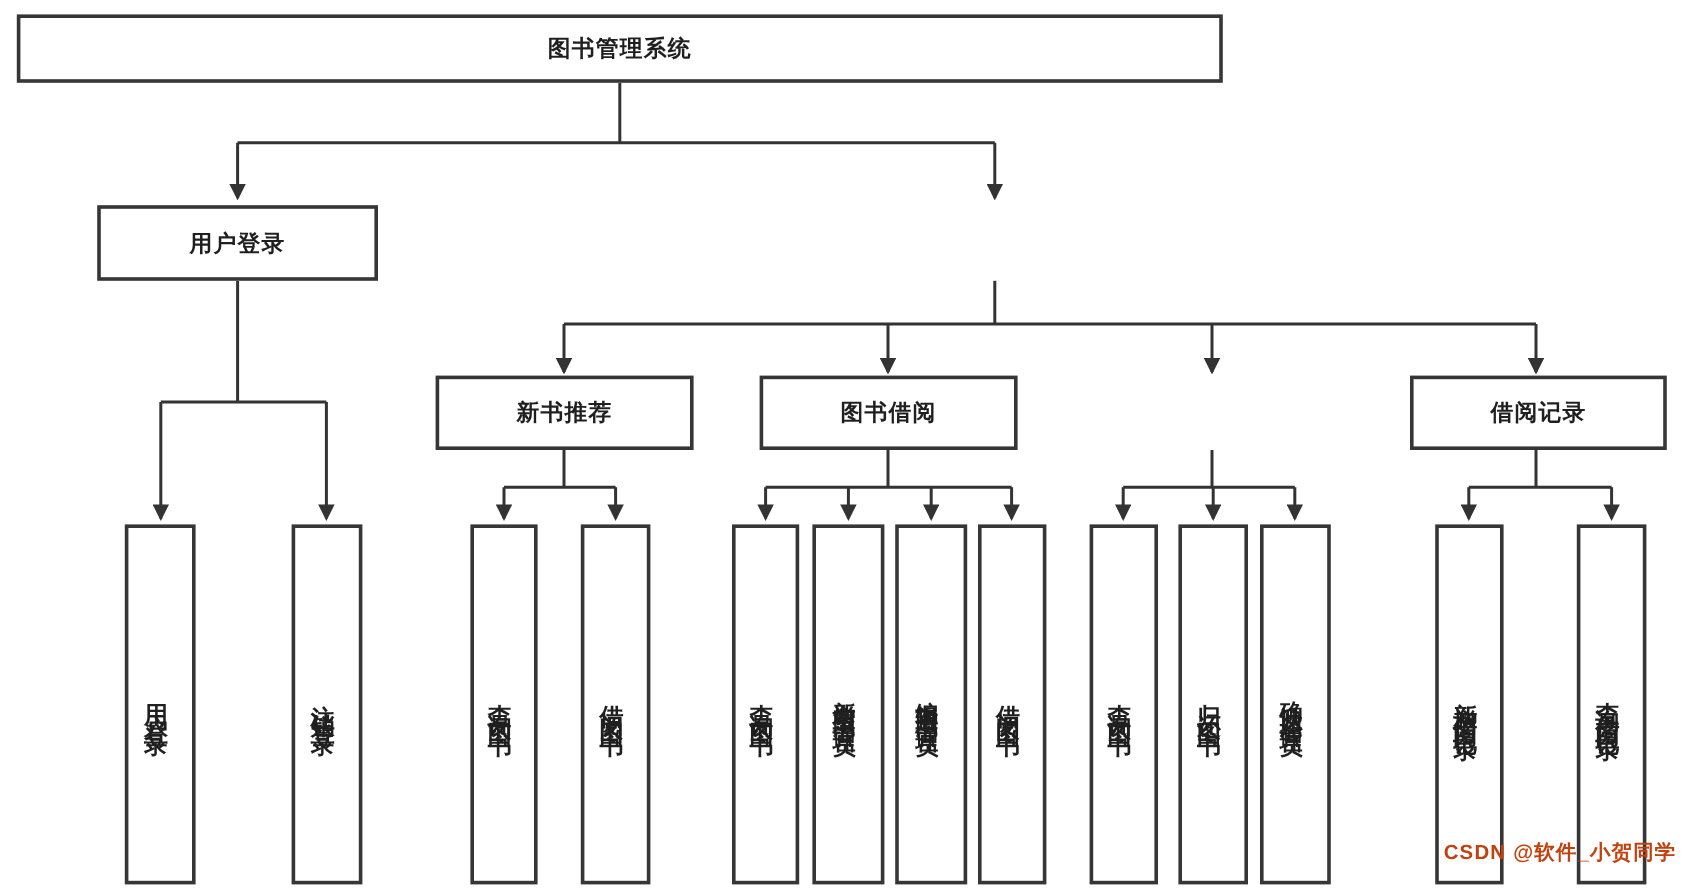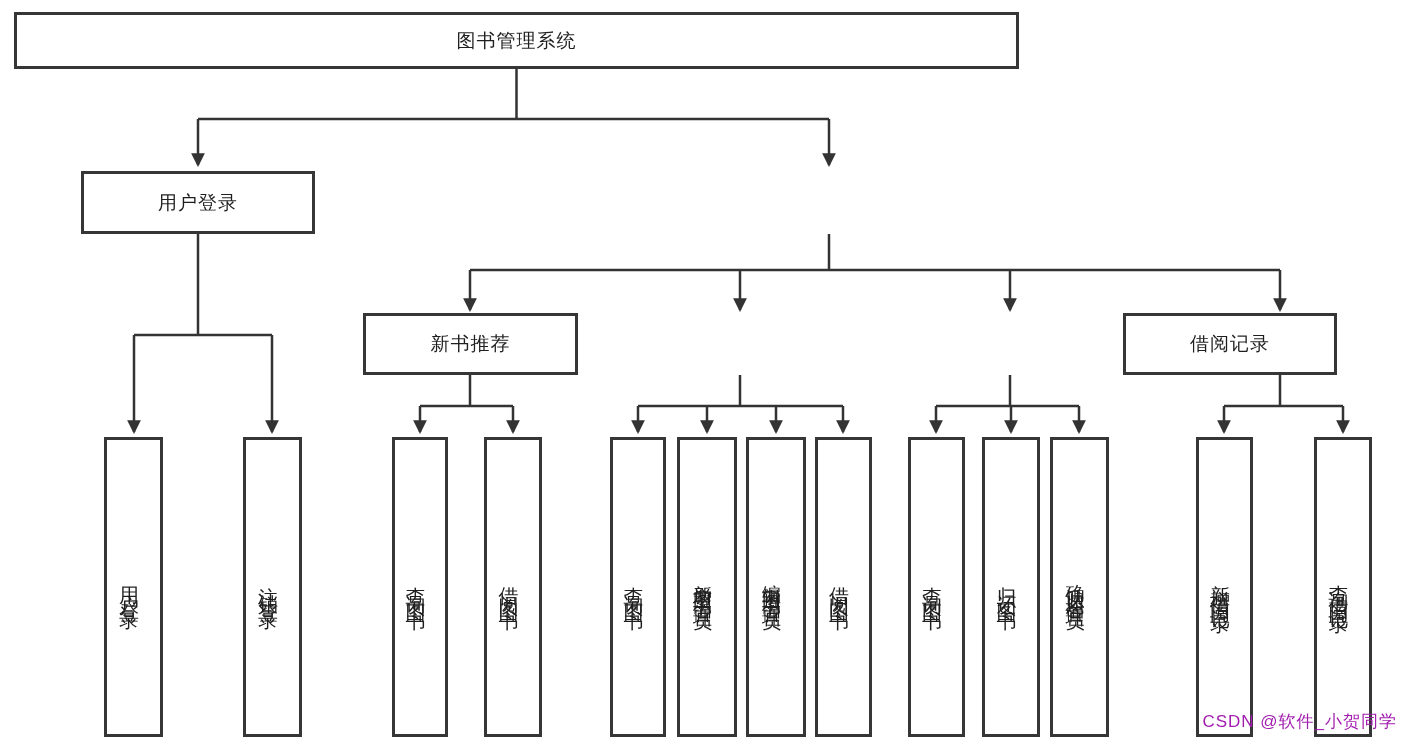--- a/index.html
+++ b/index.html
@@ -2,20 +2,21 @@
 <html><head>
 <meta charset="utf-8">
 <style>
   html,body{margin:0;padding:0;background:#ffffff;}
   .stage{
     position:relative;
     width:1405px;height:747px;
     background:#ffffff;
     font-family:"Liberation Sans","DejaVu Sans",sans-serif;
     overflow:hidden;
+    font-weight:bold;
   }
   .connectors{position:absolute;left:0;top:0;width:1405px;height:747px;}
   .box{
     position:absolute;
     box-sizing:border-box;
     border:3px solid #363636;
     background:#ffffff;
     display:flex;
     align-items:center;
     justify-content:center;
@@ -30,24 +31,24 @@
     writing-mode:vertical-rl;
     text-orientation:mixed;
     font-size:20px;
     line-height:1;
     letter-spacing:8px;
     padding-block-start:8px;
   }
   .watermark{
     position:absolute;
     right:8px;
-    bottom:14px;
+    bottom:25px;
     font-size:17px;
     letter-spacing:1px;
-    color:#a21caf;
+    color:#c2410c;
     white-space:nowrap;
   }
 </style>
 </head>
 <body>
 
 <div class="stage">
 
   <svg class="connectors" width="1405" height="747" viewBox="0 0 1405 747" fill="none" stroke="#333333" stroke-width="2.5">
     <defs>
@@ -101,21 +102,24 @@
     <span class="hlabel">图书管理系统</span>
   </div>
 
   <div class="box" style="left:81px;top:171px;width:234px;height:63px;">
     <span class="hlabel">用户登录</span>
   </div>
 
   <div class="box" style="left:363px;top:313px;width:215px;height:62px;justify-content:center;">
     <span class="hlabel">新书推荐</span>
   </div>
-  <div class="box" style="left:1123px;top:313px;width:214px;height:62px;">
+  <div class="box" style="left:633px;top:313px;width:215px;height:62px;">
+    <span class="hlabel">图书借阅</span>
+  </div>
+  <div class="box" style="left:1175px;top:313px;width:214px;height:62px;">
     <span class="hlabel">借阅记录</span>
   </div>
 
   <div class="box" style="left:104px;top:437px;width:59px;height:300px;">
     <span class="vtext">用户登录</span>
   </div>
   <div class="box" style="left:243px;top:437px;width:59px;height:300px;">
     <span class="vtext">注销登录</span>
   </div>
 

